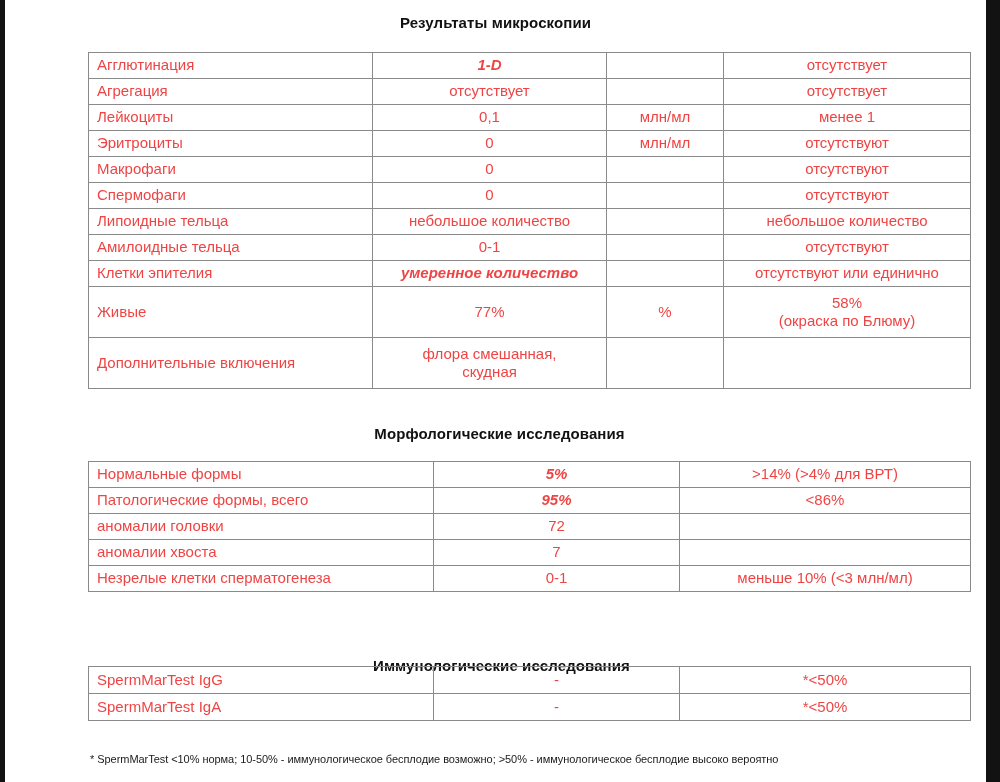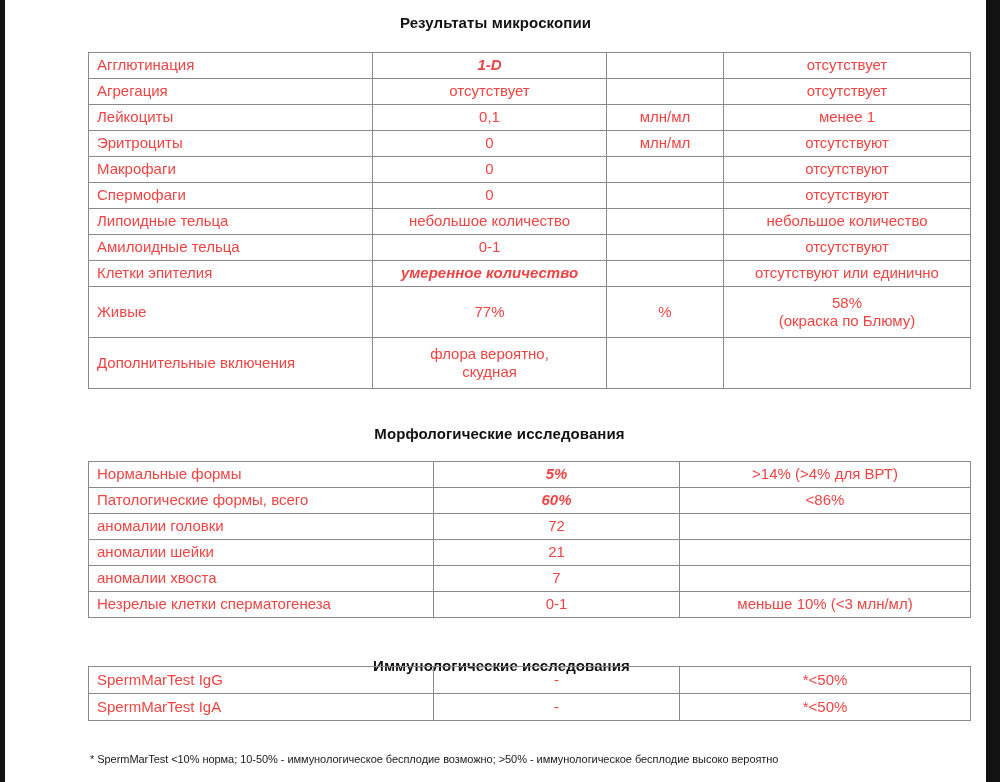--- a/index.html
+++ b/index.html
@@ -193,21 +193,21 @@
         </tr>
         <tr>
           <td class="label tall">Живые</td>
           <td class="value tall">77%</td>
           <td class="unit tall">%</td>
           <td class="ref tall multi">58%
 (окраска по Блюму)</td>
         </tr>
         <tr>
           <td class="label tall">Дополнительные включения</td>
-          <td class="value tall multi">флора вероятно,
+          <td class="value tall multi">флора смешанная,
 скудная</td>
           <td class="unit tall"></td>
           <td class="ref tall"></td>
         </tr>
       </tbody>
   </table>
 
   <div id="heading-block-morphology">
     <h2 class="section-title" id="title-morphology">Морфологические исследования</h2>
   </div>
@@ -219,31 +219,26 @@
       <col style="width:291px">
     </colgroup>
     <tbody>
         <tr>
           <td class="label">Нормальные формы</td>
           <td class="value em">5%</td>
           <td class="ref">&gt;14% (&gt;4% для ВРТ)</td>
         </tr>
         <tr>
           <td class="label">Патологические формы, всего</td>
-          <td class="value em">60%</td>
+          <td class="value em">95%</td>
           <td class="ref">&lt;86%</td>
         </tr>
         <tr>
           <td class="label">аномалии головки</td>
           <td class="value">72</td>
-          <td class="ref"></td>
-        </tr>
-        <tr>
-          <td class="label">аномалии шейки</td>
-          <td class="value">21</td>
           <td class="ref"></td>
         </tr>
         <tr>
           <td class="label">аномалии хвоста</td>
           <td class="value">7</td>
           <td class="ref"></td>
         </tr>
         <tr>
           <td class="label">Незрелые клетки сперматогенеза</td>
           <td class="value">0-1</td>

